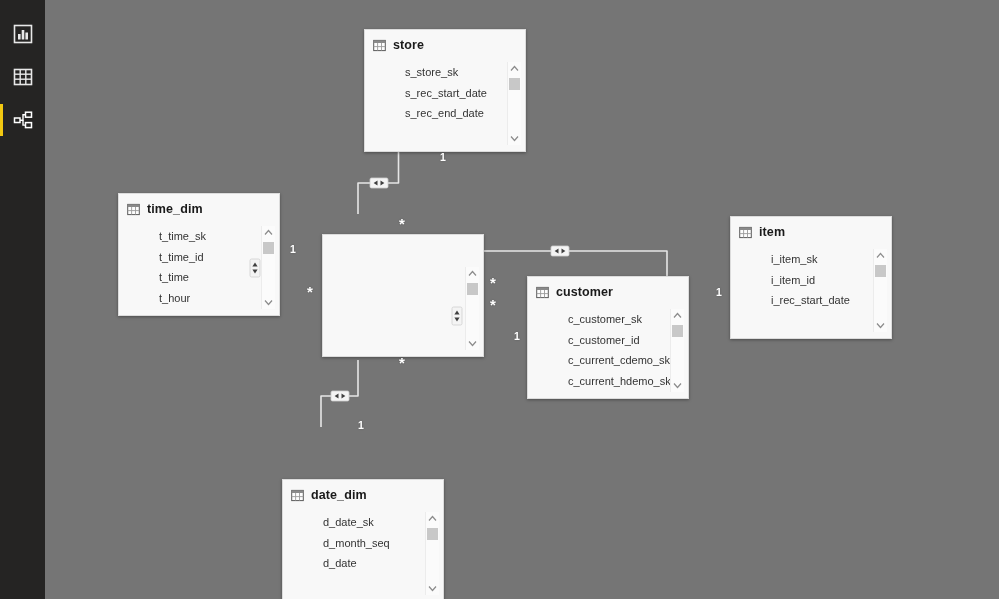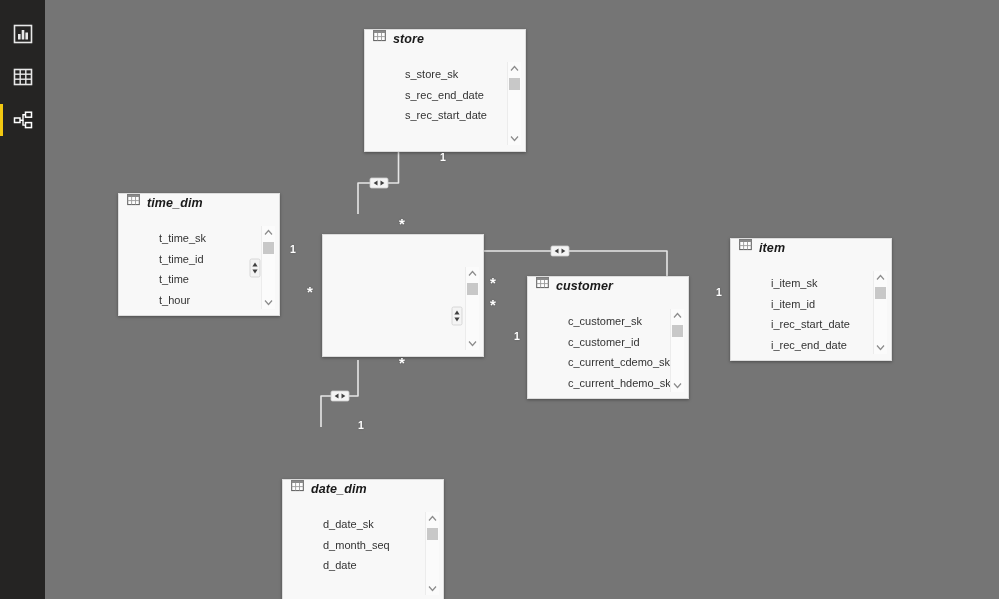--- a/index.html
+++ b/index.html
@@ -62,25 +62,24 @@
     background: #f8f8f8;
     border: 1px solid #dcdcdc;
     box-shadow: 0 1px 3px rgba(0,0,0,0.35);
     overflow: hidden;
     z-index: 20;
     cursor: move;
   }
   .tc-header {
     position: relative;
     display: flex;
-    align-items: flex-end;
+    align-items: flex-start;
     height: 30px;
-    padding: 16px 8px;
+    padding: 8px 8px;
     box-sizing: border-box;
-    font-style: italic;
   }
   .tc-title {
     font-size: 12.5px;
     font-weight: bold;
     color: #1a1a1a;
     letter-spacing: 0.1px;
     margin-left: 7px;
     white-space: nowrap;
   }
 
@@ -276,22 +275,22 @@
                 <rect x="0.7" y="1.4" width="11.6" height="10.2" fill="#fdfdfd" stroke="#5a5a5a" stroke-width="1"></rect>
                 <rect x="0.7" y="1.4" width="11.6" height="2.6" fill="#8a8a8a"></rect>
                 <line x1="0.7" y1="7.6" x2="12.3" y2="7.6" stroke="#9a9a9a" stroke-width="0.9"></line>
                 <line x1="4.6" y1="4" x2="4.6" y2="11.6" stroke="#9a9a9a" stroke-width="0.9"></line>
                 <line x1="8.5" y1="4" x2="8.5" y2="11.6" stroke="#9a9a9a" stroke-width="0.9"></line>
               </svg></span>
             <span class="tc-title">store</span>
           </div>
           <div class="tc-fields">
             <div class="tc-field">s_store_sk</div>
+            <div class="tc-field">s_rec_start_date</div>
             <div class="tc-field">s_rec_end_date</div>
-            <div class="tc-field">s_rec_start_date</div>
             <div class="tc-field clipped"> </div>
           </div>
           <div class="tc-scroll" style="right: 4px; top: 32px; height: 83px;">
             <span>
               <svg class="arr" viewBox="0 0 9 9">
                 <path d="M1 6.5 L4.5 2.5 L8 6.5" fill="none" stroke="#8c8c8c" stroke-width="1.2"></path>
               </svg>
             </span>
             <span class="track"></span>
             <span class="thumb" style="top:16px;height:12px;"></span>
@@ -377,36 +376,35 @@
             </span>
             <span class="track"></span>
             <span class="thumb" style="top:16px;height:12px;"></span>
             <span>
               <svg class="arr" viewBox="0 0 9 9">
                 <path d="M1 2.5 L4.5 6.5 L8 2.5" fill="none" stroke="#8c8c8c" stroke-width="1.2"></path>
               </svg>
             </span>
           </div>
         </div>
-        <div class="table-card" style="left: 685px; top: 238px; width: 160px; height: 121px;">
+        <div class="table-card" style="left: 685px; top: 216px; width: 160px; height: 121px;">
           <div class="tc-header">
             <span class="grid-icon-wrap"><svg viewBox="0 0 13 13" width="13" height="13">
                 <rect x="0.7" y="1.4" width="11.6" height="10.2" fill="#fdfdfd" stroke="#5a5a5a" stroke-width="1"></rect>
                 <rect x="0.7" y="1.4" width="11.6" height="2.6" fill="#8a8a8a"></rect>
                 <line x1="0.7" y1="7.6" x2="12.3" y2="7.6" stroke="#9a9a9a" stroke-width="0.9"></line>
                 <line x1="4.6" y1="4" x2="4.6" y2="11.6" stroke="#9a9a9a" stroke-width="0.9"></line>
                 <line x1="8.5" y1="4" x2="8.5" y2="11.6" stroke="#9a9a9a" stroke-width="0.9"></line>
               </svg></span>
             <span class="tc-title">item</span>
           </div>
           <div class="tc-fields">
             <div class="tc-field">i_item_sk</div>
             <div class="tc-field">i_item_id</div>
             <div class="tc-field">i_rec_start_date</div>
-            <div class="tc-field">i_rec_end_date</div>
             <div class="tc-field clipped"> </div>
           </div>
           <div class="tc-scroll" style="right: 4px; top: 32px; height: 83px;">
             <span>
               <svg class="arr" viewBox="0 0 9 9">
                 <path d="M1 6.5 L4.5 2.5 L8 6.5" fill="none" stroke="#8c8c8c" stroke-width="1.2"></path>
               </svg>
             </span>
             <span class="track"></span>
             <span class="thumb" style="top:16px;height:12px;"></span>

